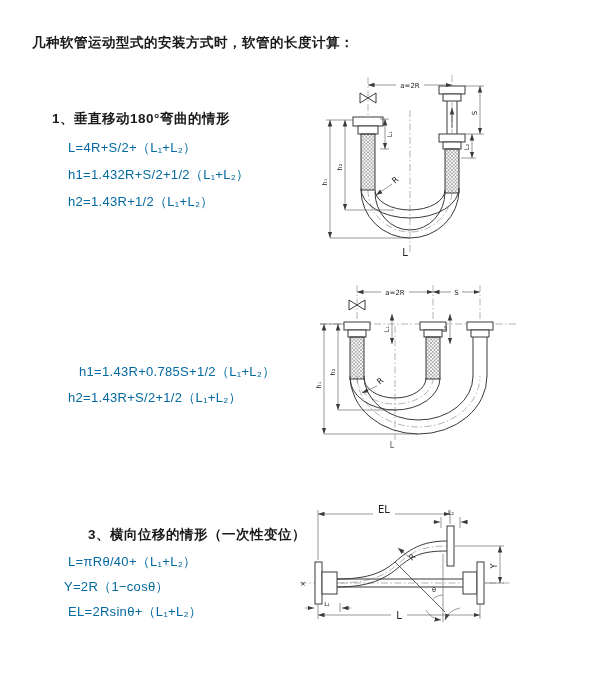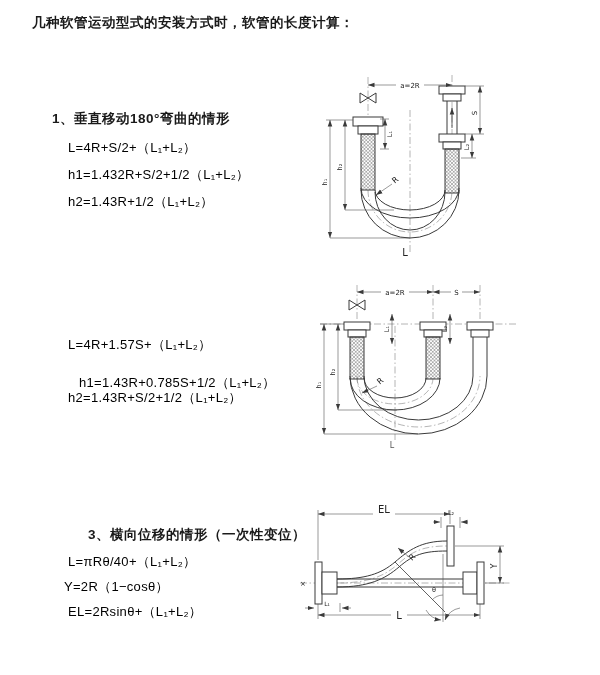--- a/index.html
+++ b/index.html
@@ -1,20 +1,20 @@
 <!DOCTYPE html>
 <html><head>
 <meta charset="utf-8">
 <style>
   html,body{margin:0;padding:0;background:#fdfdfd;}
   .page{position:relative;width:600px;height:675px;background:#fff;overflow:hidden;
         font-family:"Liberation Sans","DejaVu Sans",sans-serif;color:#1a1a1a;}
-  .title{position:absolute;left:32px;top:14px;font-size:13.5px;font-weight:bold;letter-spacing:.5px;}
+  .title{position:absolute;left:32px;top:34px;font-size:13.5px;font-weight:bold;letter-spacing:.5px;}
   .sec-heading{position:absolute;font-size:13.5px;font-weight:bold;letter-spacing:.5px;}
-  .formula{position:absolute;font-size:13px;letter-spacing:.3px;color:#000000;}
+  .formula{position:absolute;font-size:13px;letter-spacing:.3px;color:#0369a1;}
   svg{position:absolute;}
   svg text{font-family:"DejaVu Sans","Liberation Sans",sans-serif;fill:#222;}
   .dr{stroke:#3a3a3a;stroke-width:1;fill:none;}
   .drt{stroke:#3a3a3a;stroke-width:.8;fill:none;}
   .dim{stroke:#555;stroke-width:.6;fill:none;}
   .cl{stroke:#777;stroke-width:.55;fill:none;stroke-dasharray:7 2.5 1.5 2.5;}
   .braid{fill:url(#braid);stroke:#3a3a3a;stroke-width:1;}
   .plate{fill:#fff;stroke:#3a3a3a;stroke-width:1;}
   .dt{font-size:7px;}
   .dts{font-size:6.5px;}
@@ -26,22 +26,21 @@
 
 <div class="page">
 
   <div class="title">几种软管运动型式的安装方式时，软管的长度计算：</div>
 
   <div class="sec-heading" style="left:52px;top:110px;">1、垂直移动180°弯曲的情形</div>
   <div class="formula" style="left:68px;top:139px;">L=4R+S/2+（L₁+L₂）</div>
   <div class="formula" style="left:68px;top:166px;">h1=1.432R+S/2+1/2（L₁+L₂）</div>
   <div class="formula" style="left:68px;top:193px;">h2=1.43R+1/2（L₁+L₂）</div>
 
-  <div class="formula" style="left:68px;top:336px;">L=4R+1.57S+（L₁+L₂）</div>
-  <div class="formula" style="left:68px;top:374px;padding-left:11px;">h1=1.43R+0.785S+1/2（L₁+L₂）</div>
+  <div class="formula" style="left:68px;top:363px;padding-left:11px;">h1=1.43R+0.785S+1/2（L₁+L₂）</div>
   <div class="formula" style="left:68px;top:389px;">h2=1.43R+S/2+1/2（L₁+L₂）</div>
 
   <div class="sec-heading" style="left:44px;top:526px;margin-left:44px;">3、横向位移的情形（一次性变位）</div>
   <div class="formula" style="left:68px;top:553px;">L=πRθ/40+（L₁+L₂）</div>
   <div class="formula" style="left:64px;top:578px;">Y=2R（1−cosθ）</div>
   <div class="formula" style="left:68px;top:603px;">EL=2Rsinθ+（L₁+L₂）</div>
 
   <svg style="left:312px;top:72px;" width="280" height="190" viewBox="0 0 280 190">
     <defs>
       <marker id="ar" viewBox="0 0 8 8" refX="8" refY="4" markerWidth="6.5" markerHeight="6.5" markerUnits="userSpaceOnUse" orient="auto-start-reverse">

